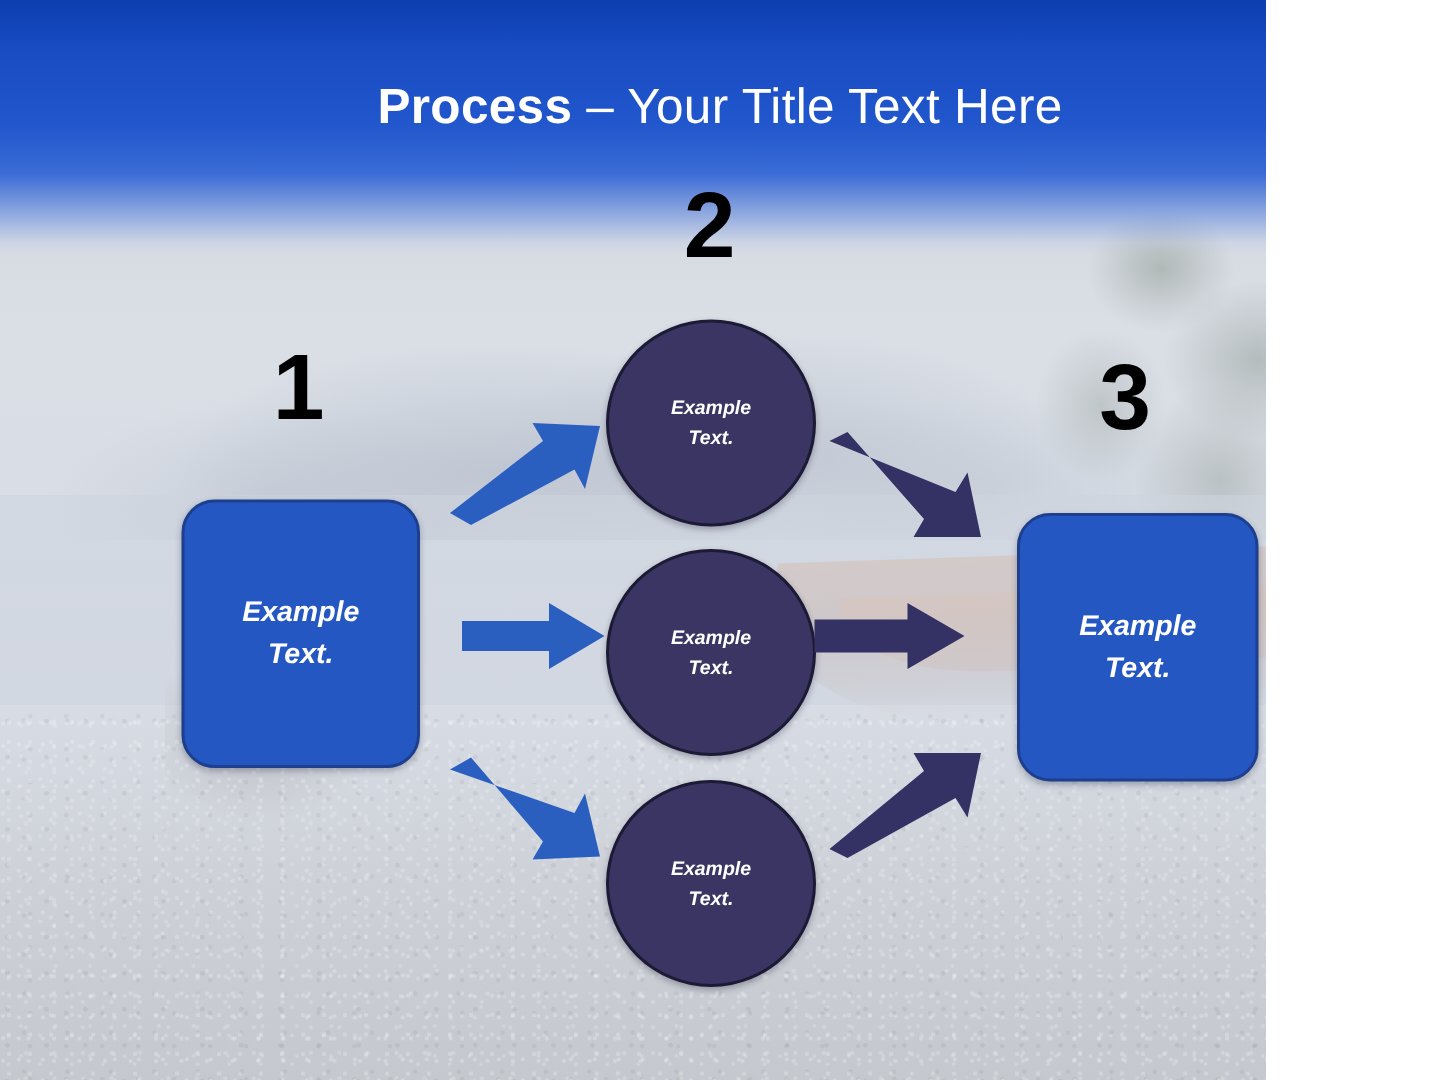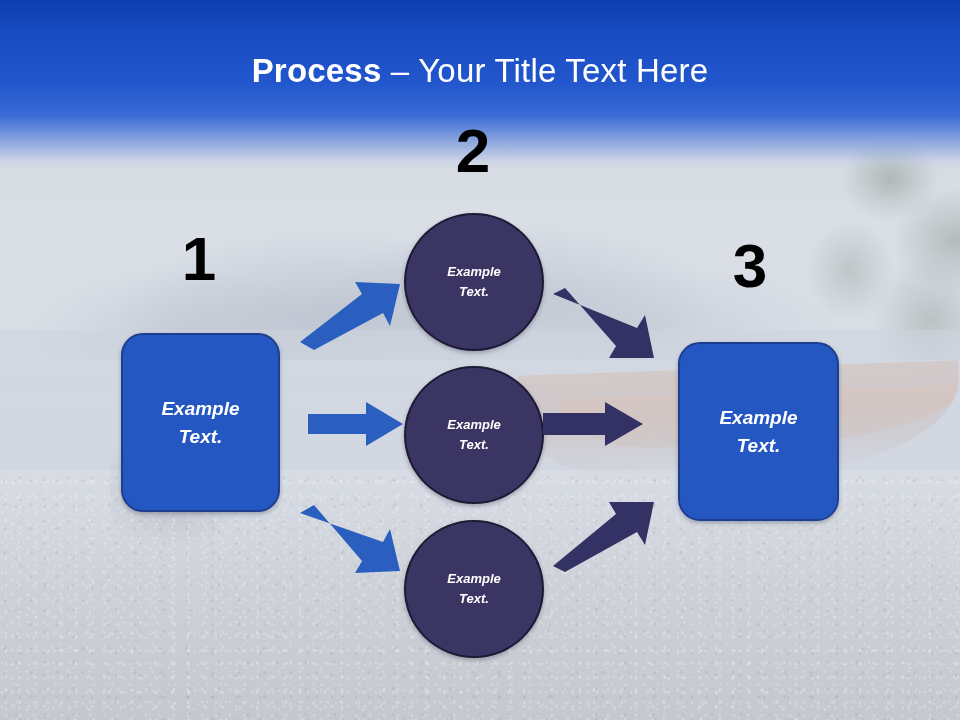--- a/index.html
+++ b/index.html
@@ -8,21 +8,21 @@
     padding: 0;
     background: #ffffff;
   }
   body {
     font-family: "Liberation Sans", sans-serif;
   }
 
   
   .slide {
     position: relative;
-    width: 960px;
+    width: 844px;
     height: 720px;
     overflow: hidden;
     background: #c9cfd8;
   }
 
   
   .bg-layer {
     position: absolute;
     inset: 0;
     overflow: hidden;

